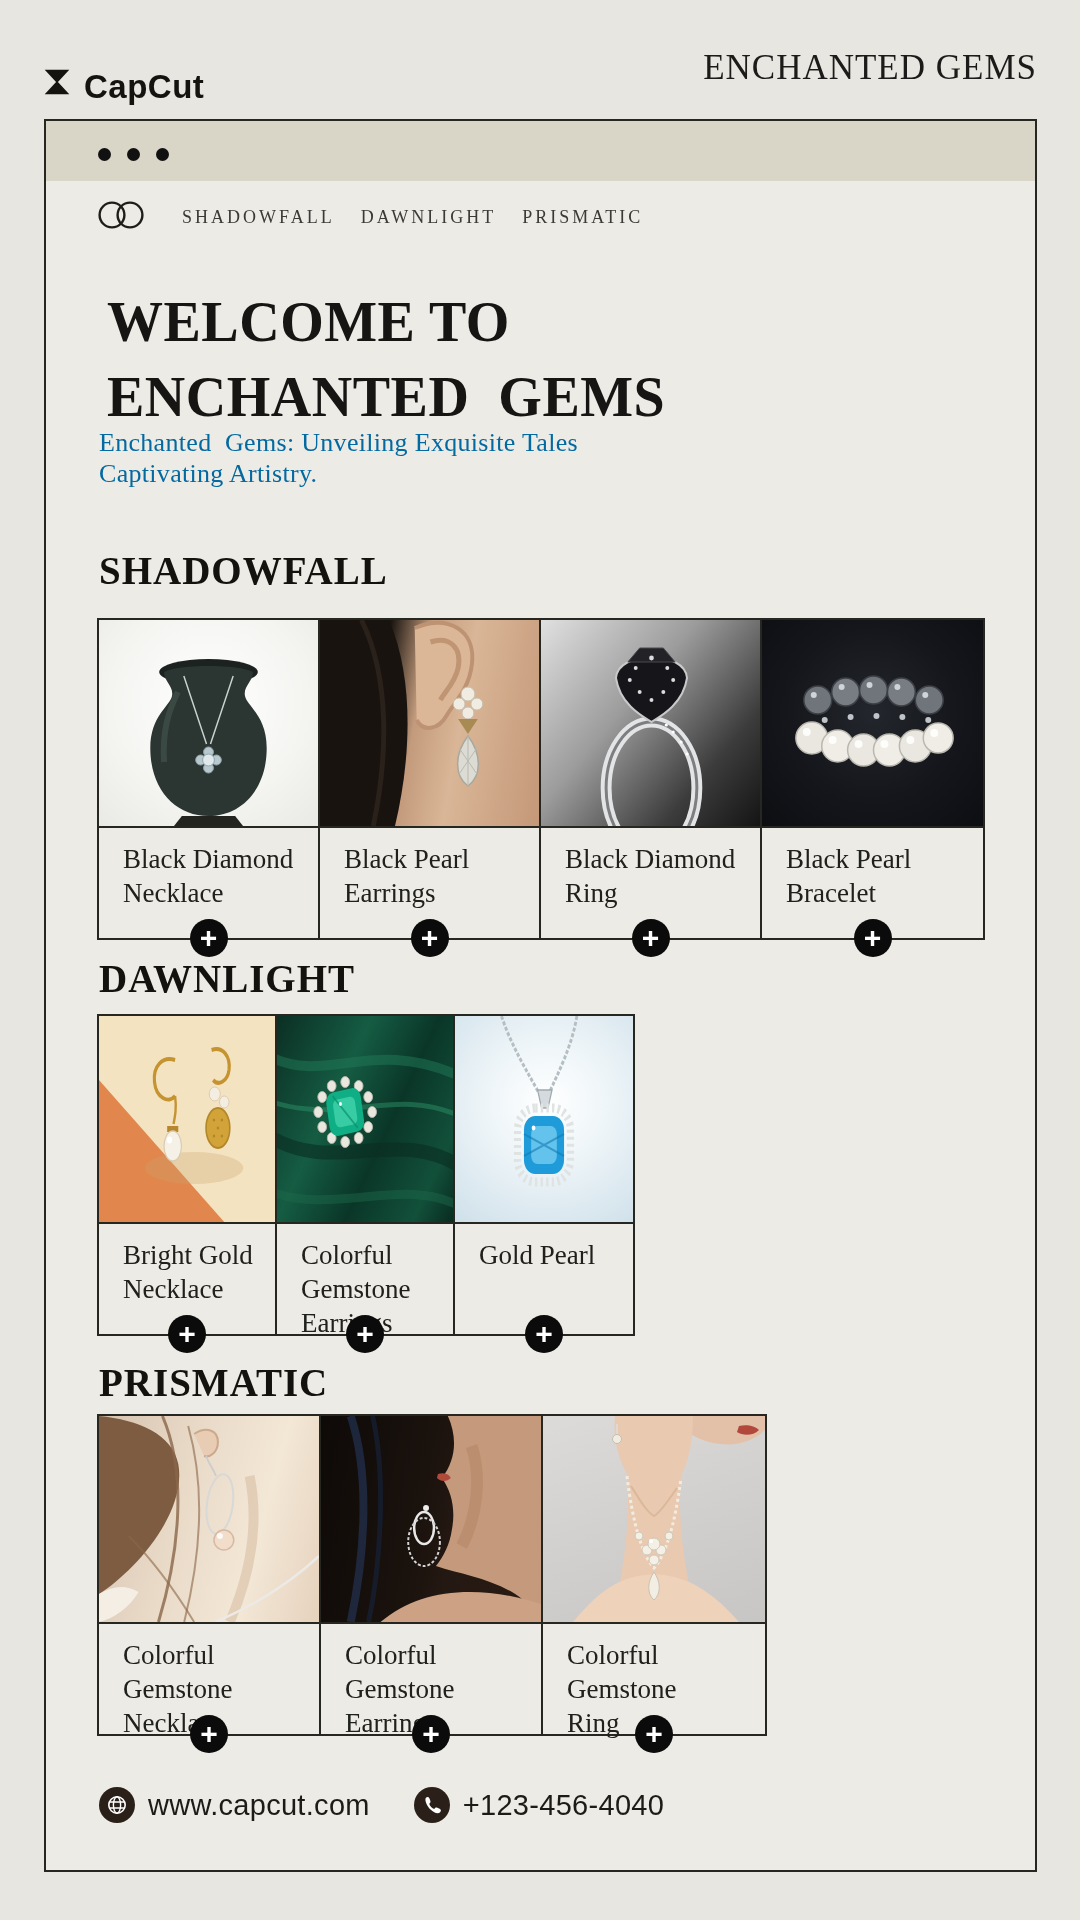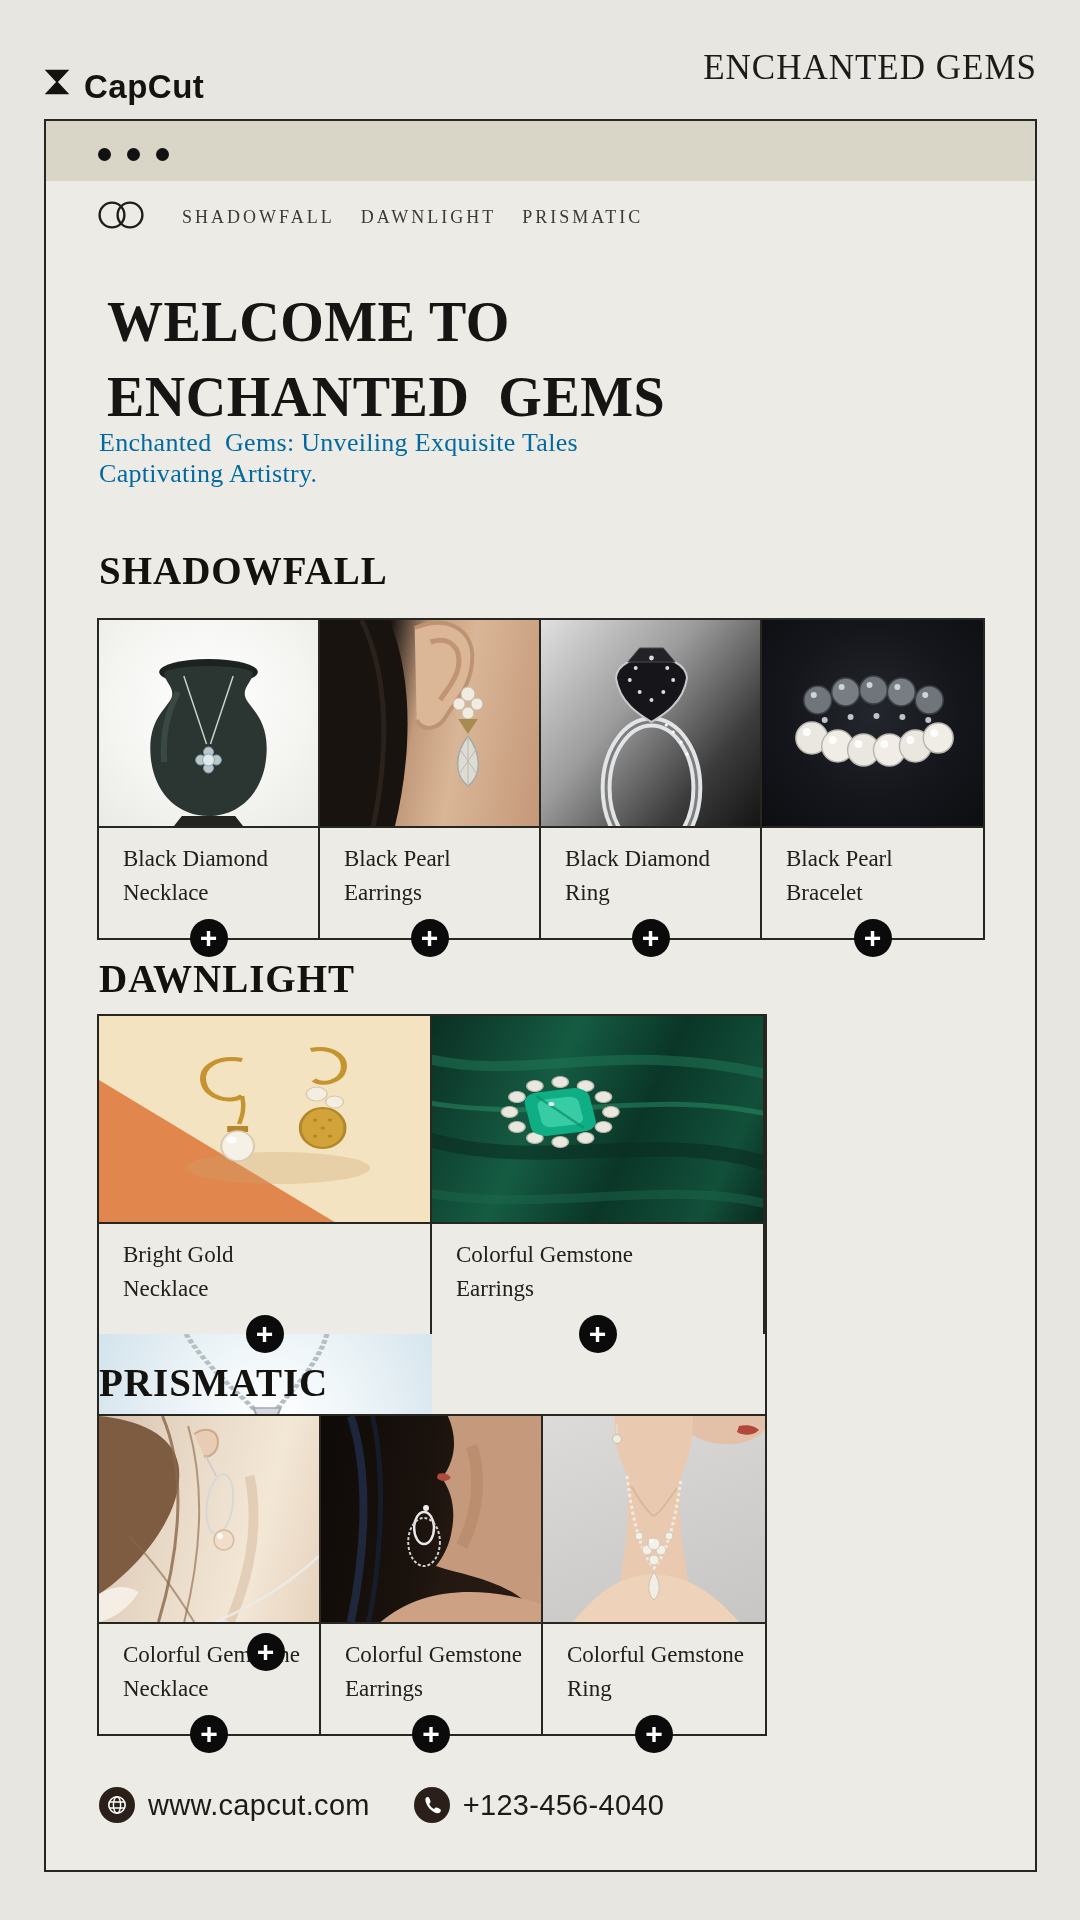--- a/index.html
+++ b/index.html
@@ -53,21 +53,21 @@
   .pgrid{
     position:absolute;left:51px;border:2px solid #272722;display:grid;
     background:#edebe5;box-sizing:border-box;
   }
   .card{position:relative;border-right:2px solid #272722;}
   .card:last-child{border-right:none;}
   .photo{height:206px;border-bottom:2px solid #272722;position:relative;overflow:hidden;}
   .photo svg{position:absolute;left:0;top:0;width:100%;height:100%;}
   .cap{
     height:96px;padding:14px 18px 0 24px;box-sizing:content-box;
-    font-size:23px;line-height:34px;color:#20201d;white-space:pre-line;
+    font-size:27px;line-height:34px;color:#20201d;white-space:pre-line;
   }
   .plus{
     position:absolute;left:50%;bottom:-19px;transform:translateX(-50%);
     width:38px;height:38px;border-radius:50%;background:#0b0b0b;border:none;
     color:#fff;display:flex;align-items:center;justify-content:center;
     font-family:"Liberation Sans", sans-serif;font-size:30px;font-weight:600;
     line-height:1;padding:0;z-index:3;cursor:pointer;
   }
   
   .ph-black-diamond-necklace{background:radial-gradient(circle at 50% 40%, #ffffff 0%, #f4f4f1 60%, #e9e9e5 100%);}
@@ -241,21 +241,21 @@
                 <circle cx="173" cy="113" r="4"></circle>
               </g>
             </svg>
           </div>
           <div class="cap">Black Pearl
 Bracelet</div>
           <button class="plus">+</button>
         </div>
       </div>
       <h2 class="sec-title" style="top: 838px;">DAWNLIGHT</h2>
-      <div class="pgrid" style="top: 893px; width: 670px; grid-template-columns: repeat(2, 1fr);">
+      <div class="pgrid" style="top: 893px; width: 538px; grid-template-columns: repeat(3, 1fr);">
         <div class="card">
           <div class="photo ph-gold-earrings-orange">
             <svg viewBox="0 0 222 206" preserveAspectRatio="none">
   <polygon points="0,64 158,206 0,206" fill="#e1874d"></polygon>
   <ellipse cx="120" cy="152" rx="62" ry="16" fill="#caa36e" opacity="0.3"></ellipse>
   <path d="M96 44 C80 40 68 50 70 66 C72 82 88 88 96 80" fill="none" stroke="#c59330" stroke-width="4"></path>
   <path d="M96 80 C98 92 96 100 94 108" stroke="#c59330" stroke-width="3" fill="none"></path>
   <path d="M86 110 h14 v6 h-14 z" fill="#b8862b"></path>
   <ellipse cx="93" cy="130" rx="11" ry="15" fill="#f6f1e7" stroke="#d9cbb4" stroke-width="1.5"></ellipse>
   <circle cx="89" cy="124" r="3.4" fill="#ffffff" opacity="0.9"></circle>

